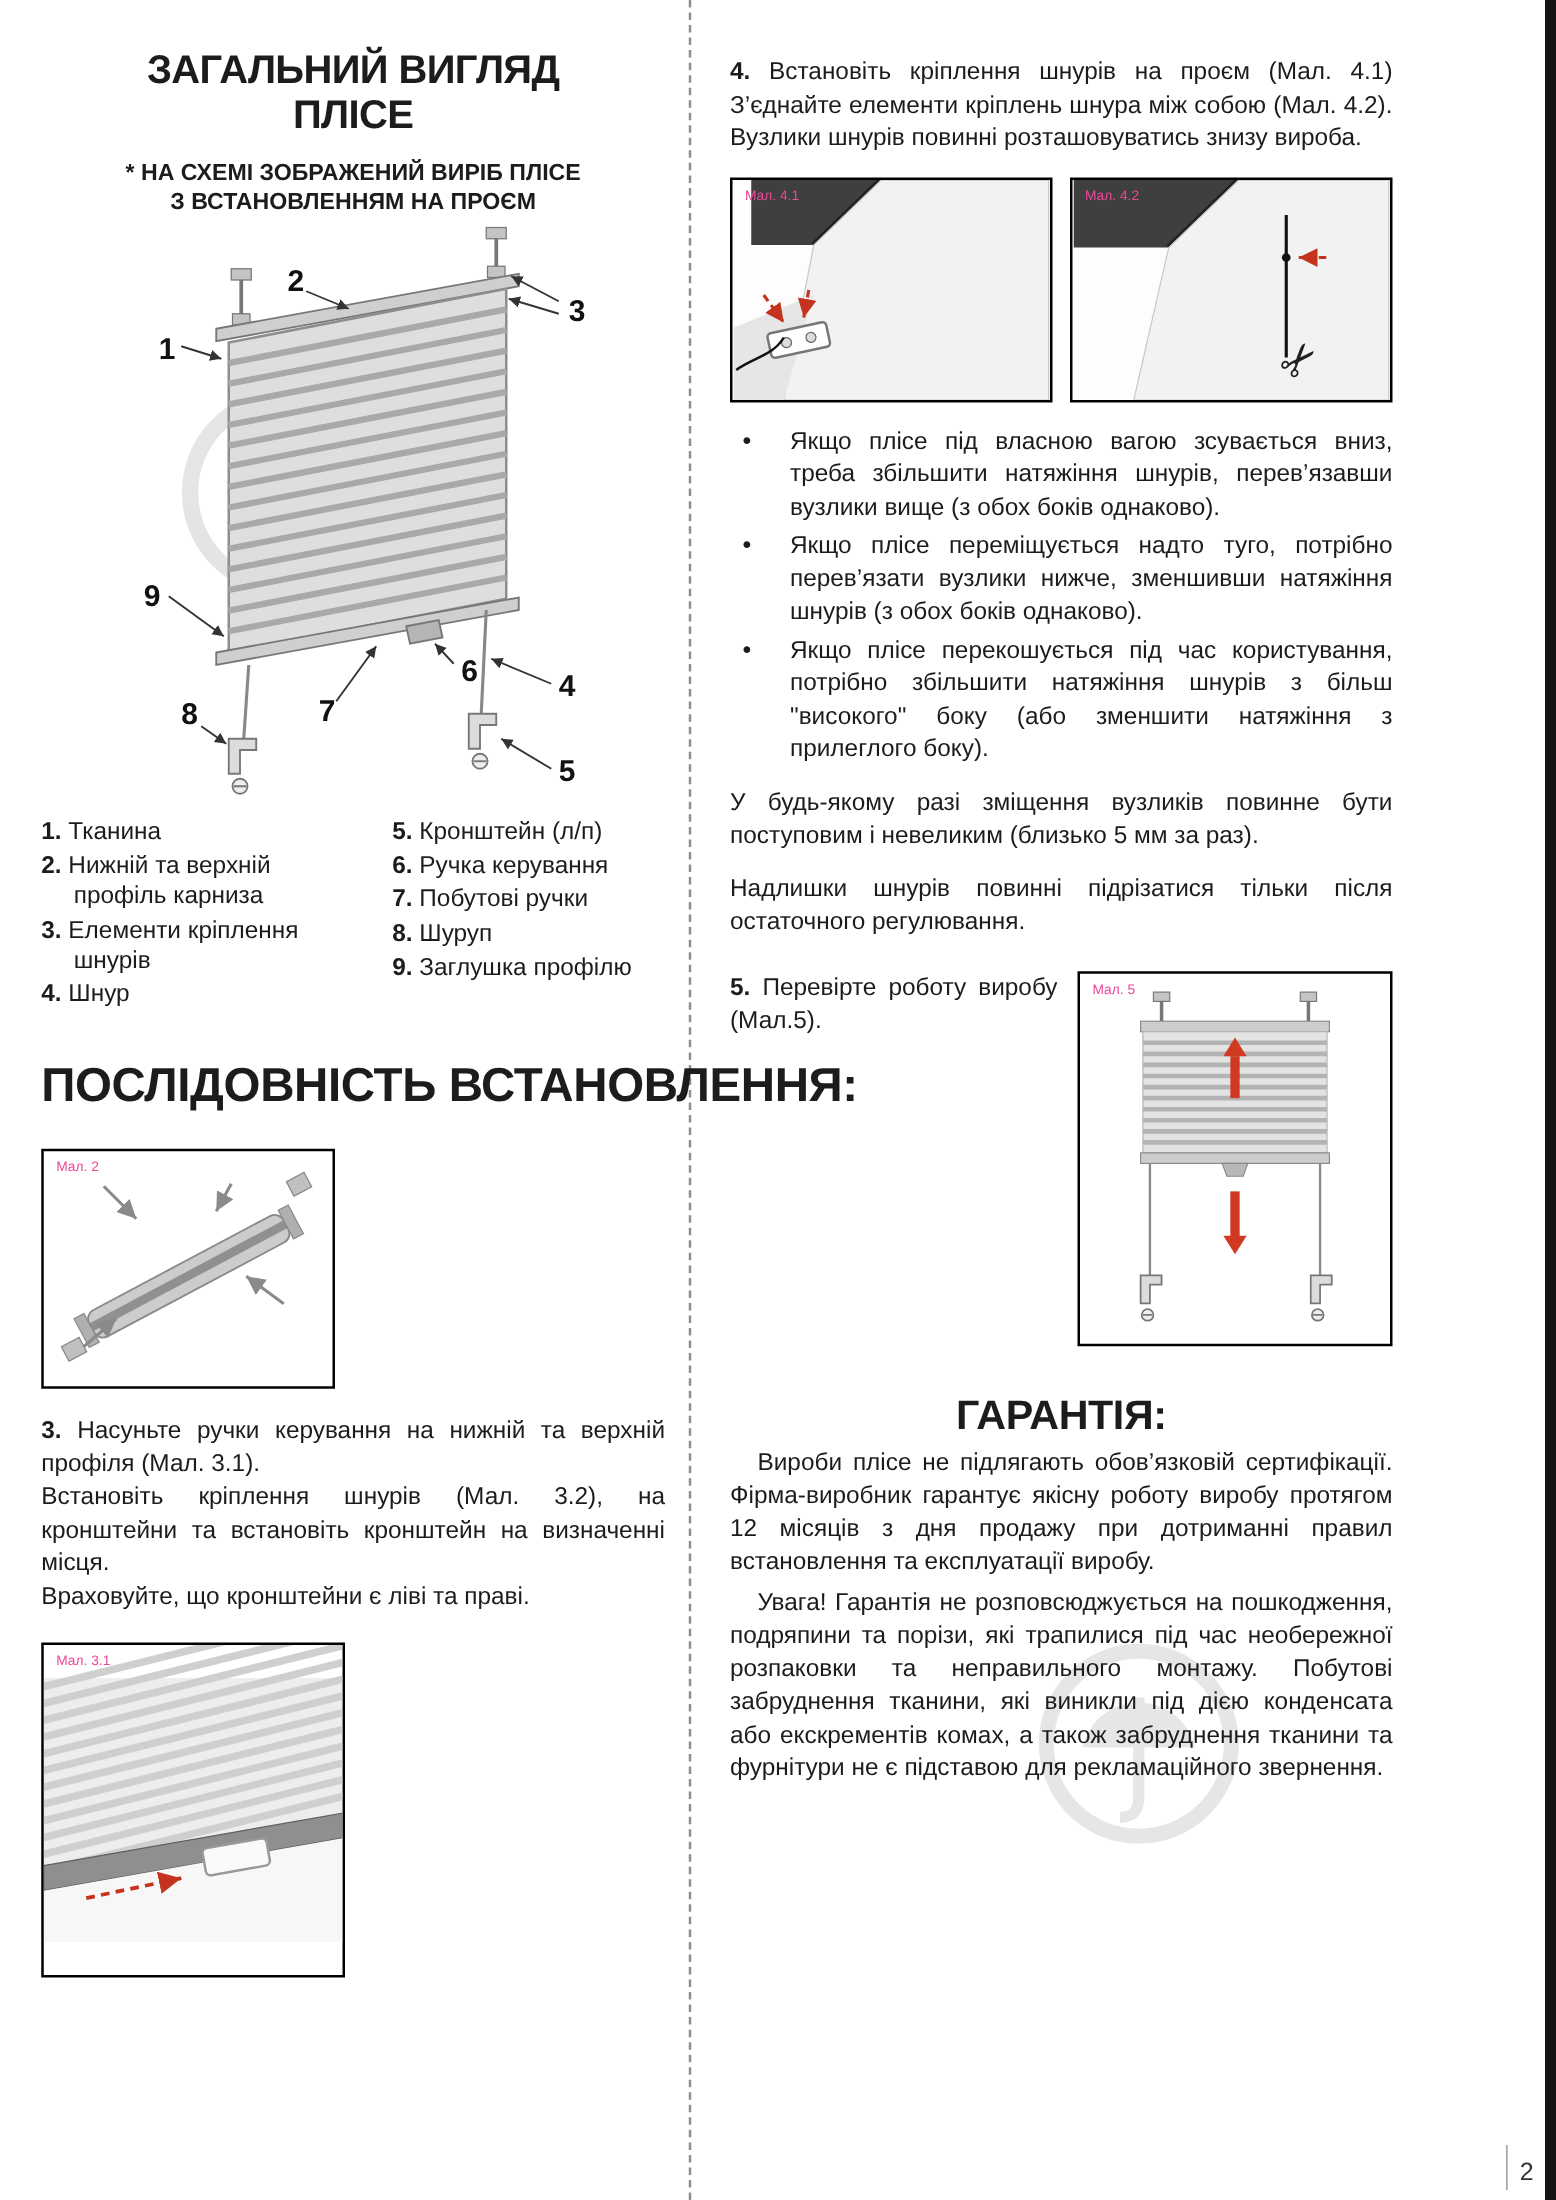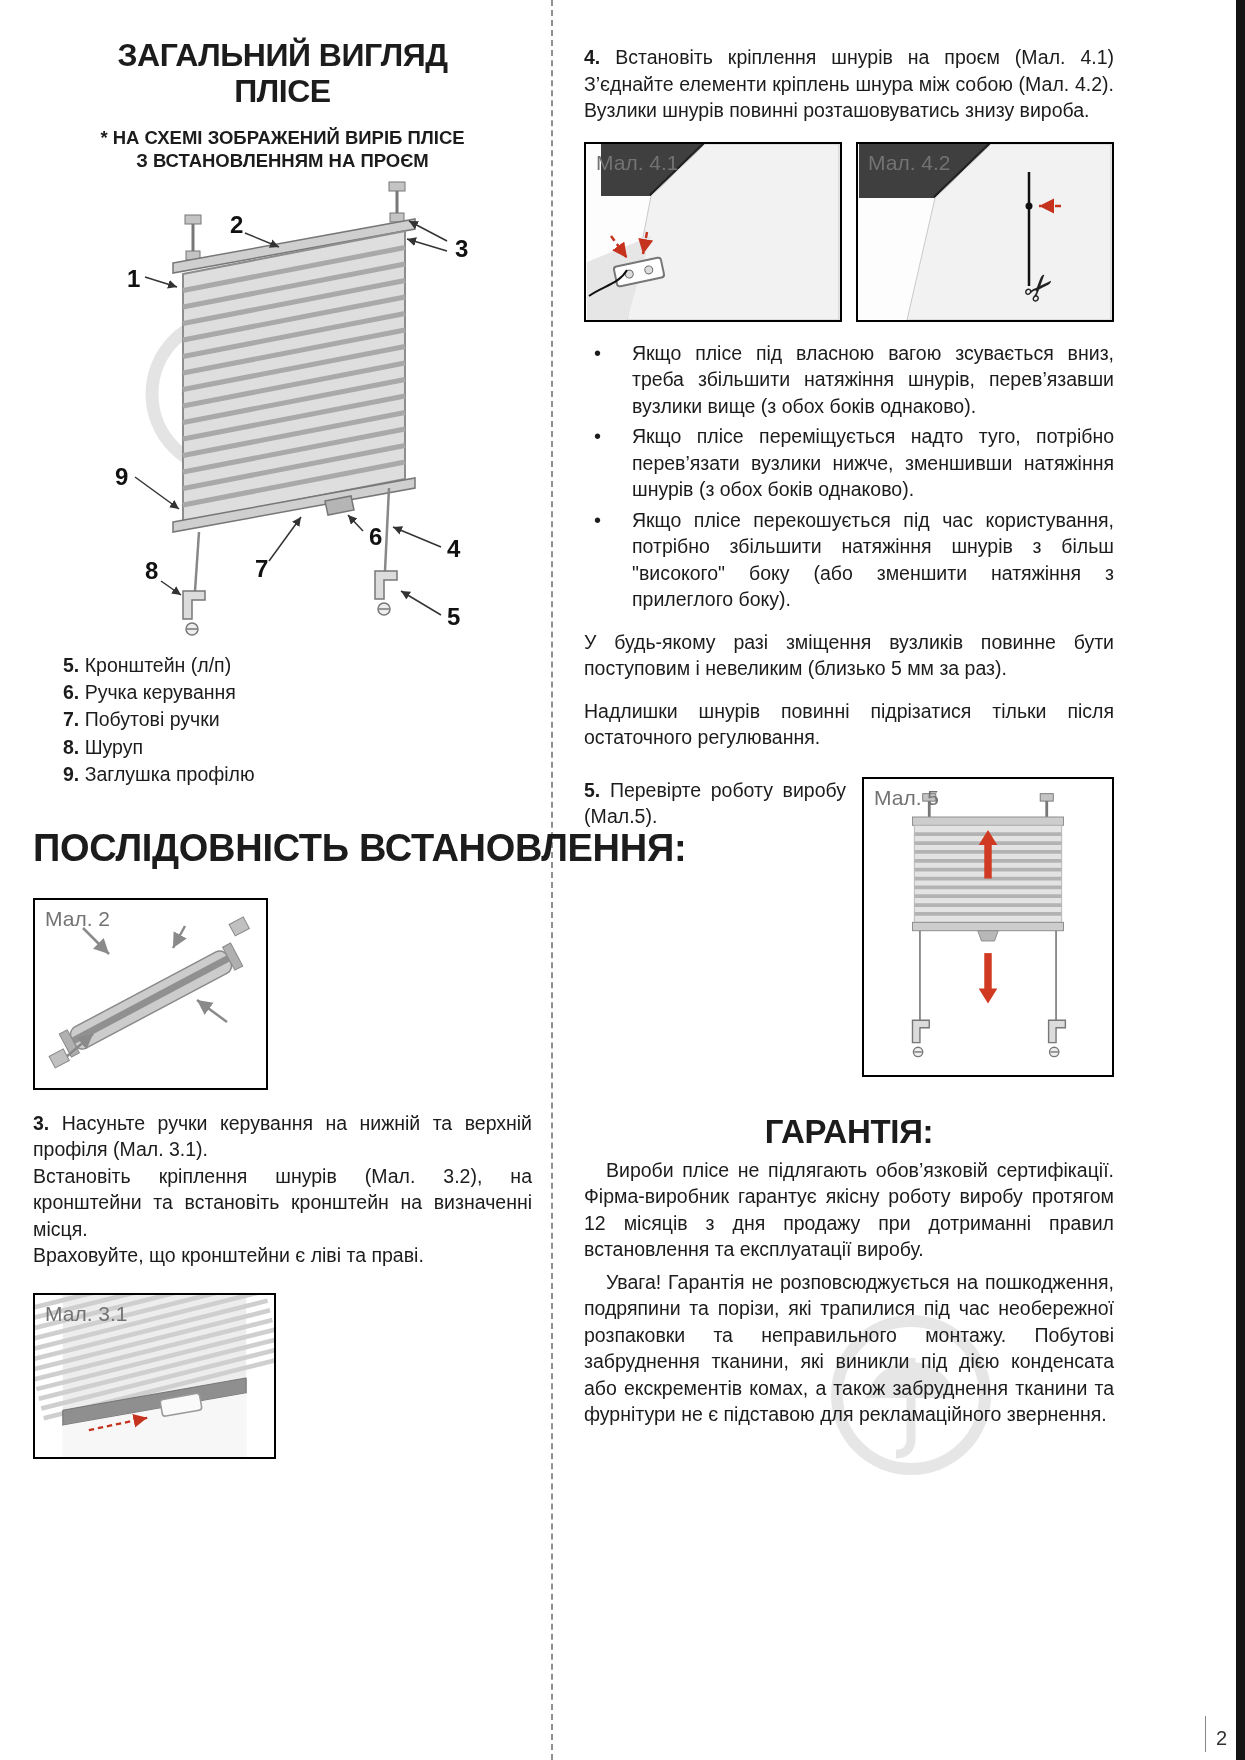--- a/index.html
+++ b/index.html
@@ -55,31 +55,31 @@
   }
 
   .body-text { font-size:19.5px; line-height:1.36; text-align:justify; }
   .stepnum { font-weight:700; }
 
   .figure-box {
     border:2px solid #000; background:#fff; position:relative; overflow:hidden;
   }
   .figure-box svg { display:block; width:100%; height:100%; }
   .fig-label {
-    position:absolute; top:7px; left:10px; font-size:21px; color:#737373; z-index:2;
+    position:absolute; top:7px; left:10px; font-size:11px; color:#ec4899; z-index:2;
   }
 
   .step2-row { display:flex; gap:12px; margin-top:28px; }
   .step2-text { width:250px; flex:none; }
   .fig2 { width:235px; height:192px; flex:none; }
 
   .step3 { margin-top:20px; }
 
   .fig3-row { display:flex; gap:11px; margin-top:24px; }
-  .fig31, .fig32 { width:243px; height:166px; flex:none; }
+  .fig31, .fig32 { width:243px; height:268px; flex:none; }
 
   .fig4-row { display:flex; gap:14px; margin-top:18px; }
   .fig41, .fig42 { width:258px; height:180px; flex:none; }
 
   .bullet-list { list-style:none; margin-top:18px; }
   .bullet-item {
     position:relative; padding-left:48px; font-size:19.5px; line-height:1.36;
     text-align:justify; margin-bottom:4px;
   }
   .bullet-item::before {
@@ -205,20 +205,38 @@
           <text x="414" y="446">5</text>
           <text x="336" y="366">6</text>
           <text x="222" y="398">7</text>
           <text x="112" y="400">8</text>
           <text x="82" y="306">9</text>
         </g>
       </svg>
     </div>
 
     <div class="legend">
+      <div class="legend-col-a">
+        <div class="legend-item">
+          <span class="num">1.</span>
+          <span>Тканина</span>
+        </div>
+        <div class="legend-item">
+          <span class="num">2.</span>
+          <span>Нижній та верхній профіль карниза</span>
+        </div>
+        <div class="legend-item">
+          <span class="num">3.</span>
+          <span>Елементи кріплення шнурів</span>
+        </div>
+        <div class="legend-item">
+          <span class="num">4.</span>
+          <span>Шнур</span>
+        </div>
+      </div>
       <div class="legend-col-b">
         <div class="legend-item">
           <span class="num">5.</span>
           <span>Кронштейн (л/п)</span>
         </div>
         <div class="legend-item">
           <span class="num">6.</span>
           <span>Ручка керування</span>
         </div>
         <div class="legend-item">

